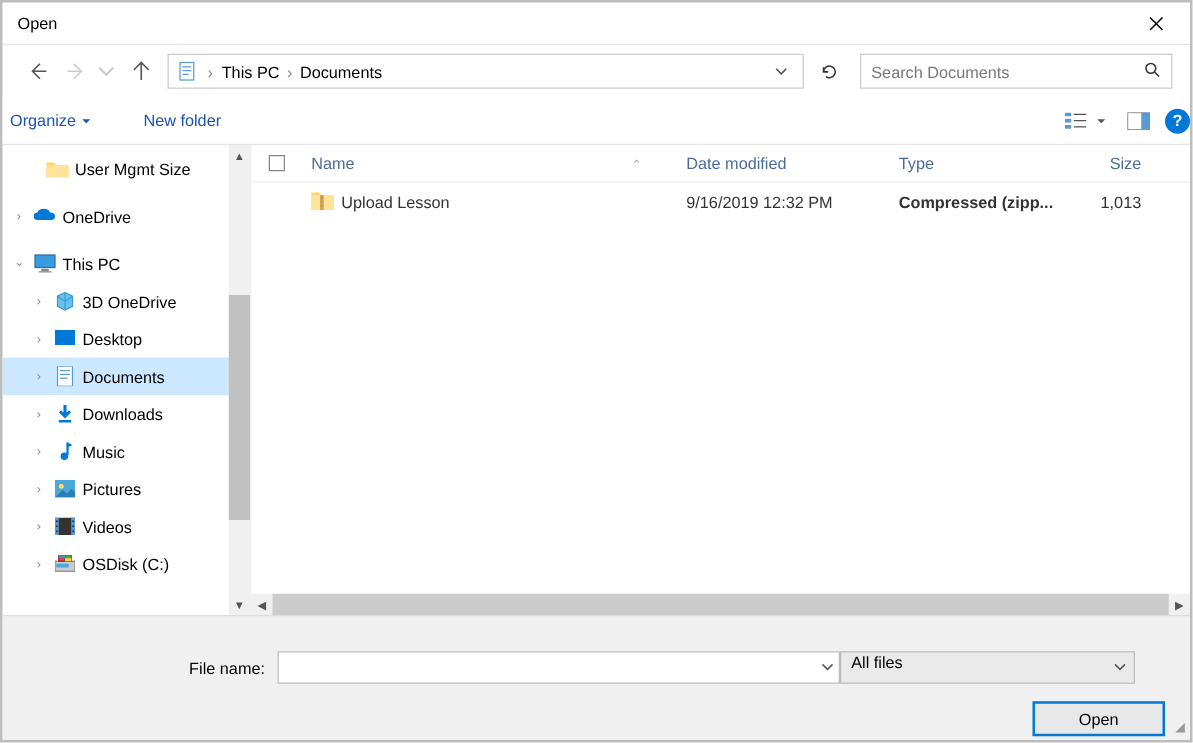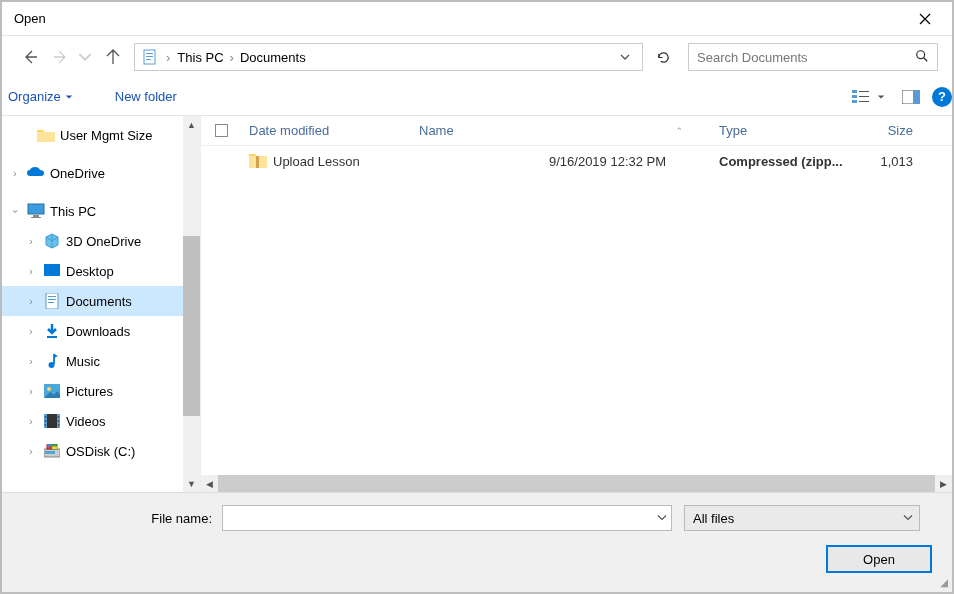--- a/index.html
+++ b/index.html
@@ -73,26 +73,26 @@
     .frow .namecol { flex: 0 0 300px; }
     .frow .datecol { flex: 0 0 170px; }
     .frow .typecol { flex: 0 0 150px; overflow:hidden; text-overflow:ellipsis; white-space:nowrap;font-weight:bold;}
     .frow .sizecol { flex: 0 0 60px; justify-content:flex-end;}
     .sort-arrow { font-size:9px; color:#999; margin-left:auto; margin-right: 20px;}
     .hscroll { height: 17px; background: #f0f0f0; display:flex; align-items:center; }
     .hscroll .harr { width:17px; display:flex; align-items:center; justify-content:center; color:#555; font-size:9px;}
     .hscroll .htrack { flex:1; background:#ccc; height:17px; margin:0; }
     
     
-    .footer { height: 100px; background: #f0f0f0; border-top: 1px solid #ddd; padding: 12px 20px; }
+    .footer { height: 100px; background: #f0f0f0; border-top: 1px solid #ddd; padding: 28px 20px; }
     .frow1 { display: flex; align-items: center; margin-bottom: 14px; }
     .frow1 .flabel { width: 200px; text-align: right; padding-right: 10px; color: #000; }
     .fname-combo { flex: 0 0 450px; height: 26px; border: 1px solid #bbb; background: #fff; position: relative; }
     .fname-combo .dd { position: absolute; right: 4px; top: 50%; transform: translateY(-50%); color: #555; }
-    .ftype { width: 236px; height: 26px; border: 1px solid #bbb; background: #eaeaea; display: flex; align-items: center; padding: 0 8px; margin-left: 12px; position: relative; }
+    .ftype { width: 236px; height: 26px; border: 1px solid #bbb; background: #eaeaea; display: flex; padding: 0 8px; position: relative; }
     .ftype .dd { position: absolute; right: 6px; top: 50%; transform: translateY(-50%); color: #555; }
     .frow2 { display: flex; justify-content: flex-end; gap: 12px; }
     .btn { width: 106px; height: 28px; border: 1px solid #bbb; background: #e8e8e8; display: flex; align-items: center; justify-content: center; cursor: pointer; }
     .btn.primary { border: 2px solid #0078d7; background: #e8e8e8;}
     .chk { width:13px; height:13px; border:1px solid #888; background:#fff;}
     .resize-grip { position:absolute; right:4px; bottom:4px; color:#999; font-size:10px; }
   </style>
 </head>
 <body>
 
@@ -332,25 +332,25 @@
       <div class="thumb"></div>
       <div class="arr down">▼</div>
     </div>
   </div>
 
   <div class="filelist">
     <div class="fheader">
       <div class="fcol chkcol">
           <div class="chk"></div>
         </div>
-      <div class="fcol datecol">Date modified</div>
       <div class="fcol namecol">
           <span>Name</span>
           <span class="sort-arrow">⌃</span>
         </div>
+      <div class="fcol datecol">Date modified</div>
       <div class="fcol typecol">Type</div>
       <div class="fcol sizecol">Size</div>
     </div>
     <div class="frows">
       <div class="frow">
         <div class="fcol chkcol"></div>
         <div class="fcol namecol">
           <span><svg width="18" height="16" viewBox="0 0 18 16">
                 <path d="M0 2 L6 2 L8 4 L18 4 L18 16 L0 16 Z" fill="#ffd568"></path>
                 <rect x="0" y="4" width="18" height="12" fill="#ffe39b"></rect>

